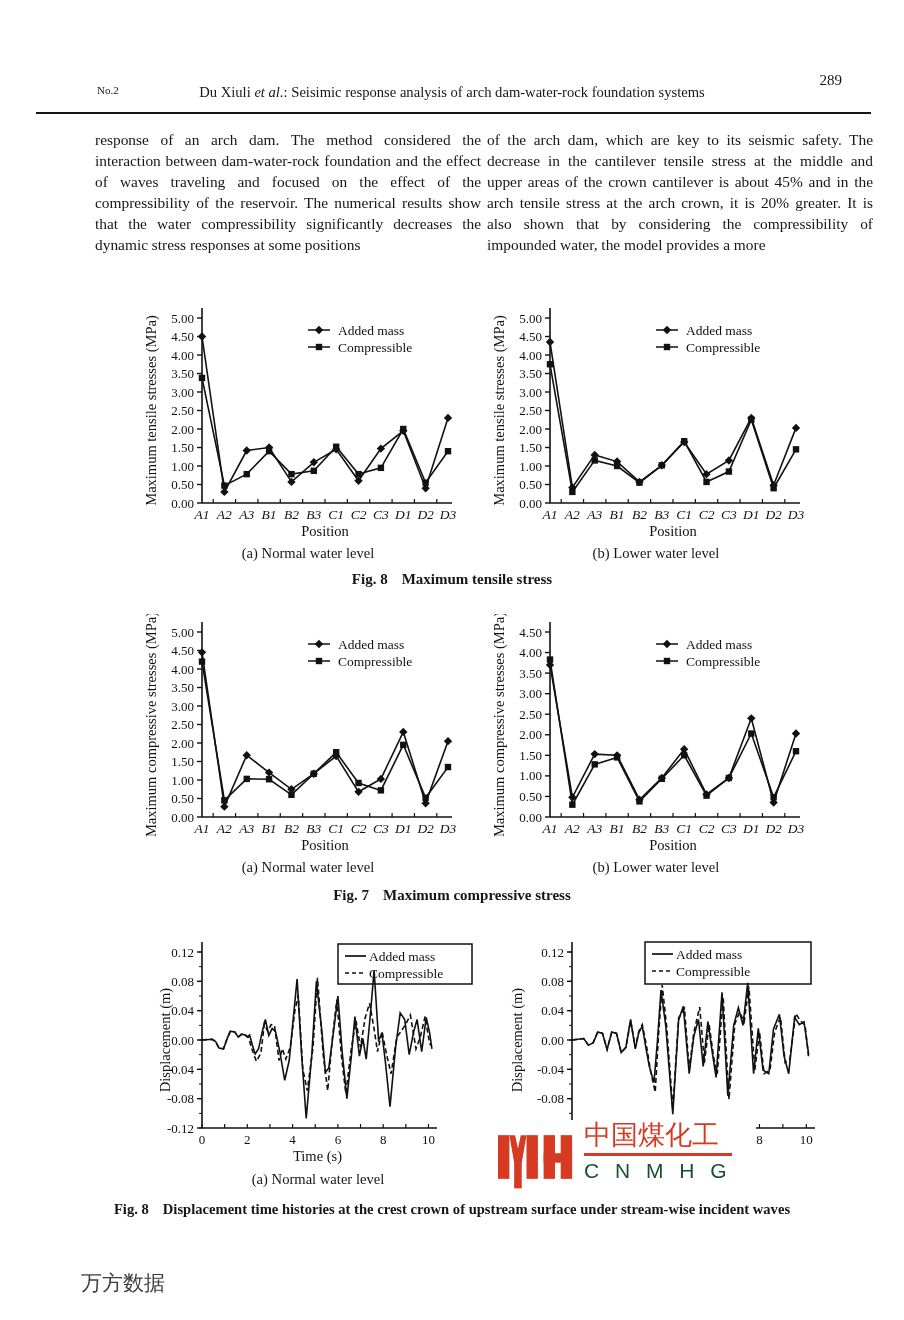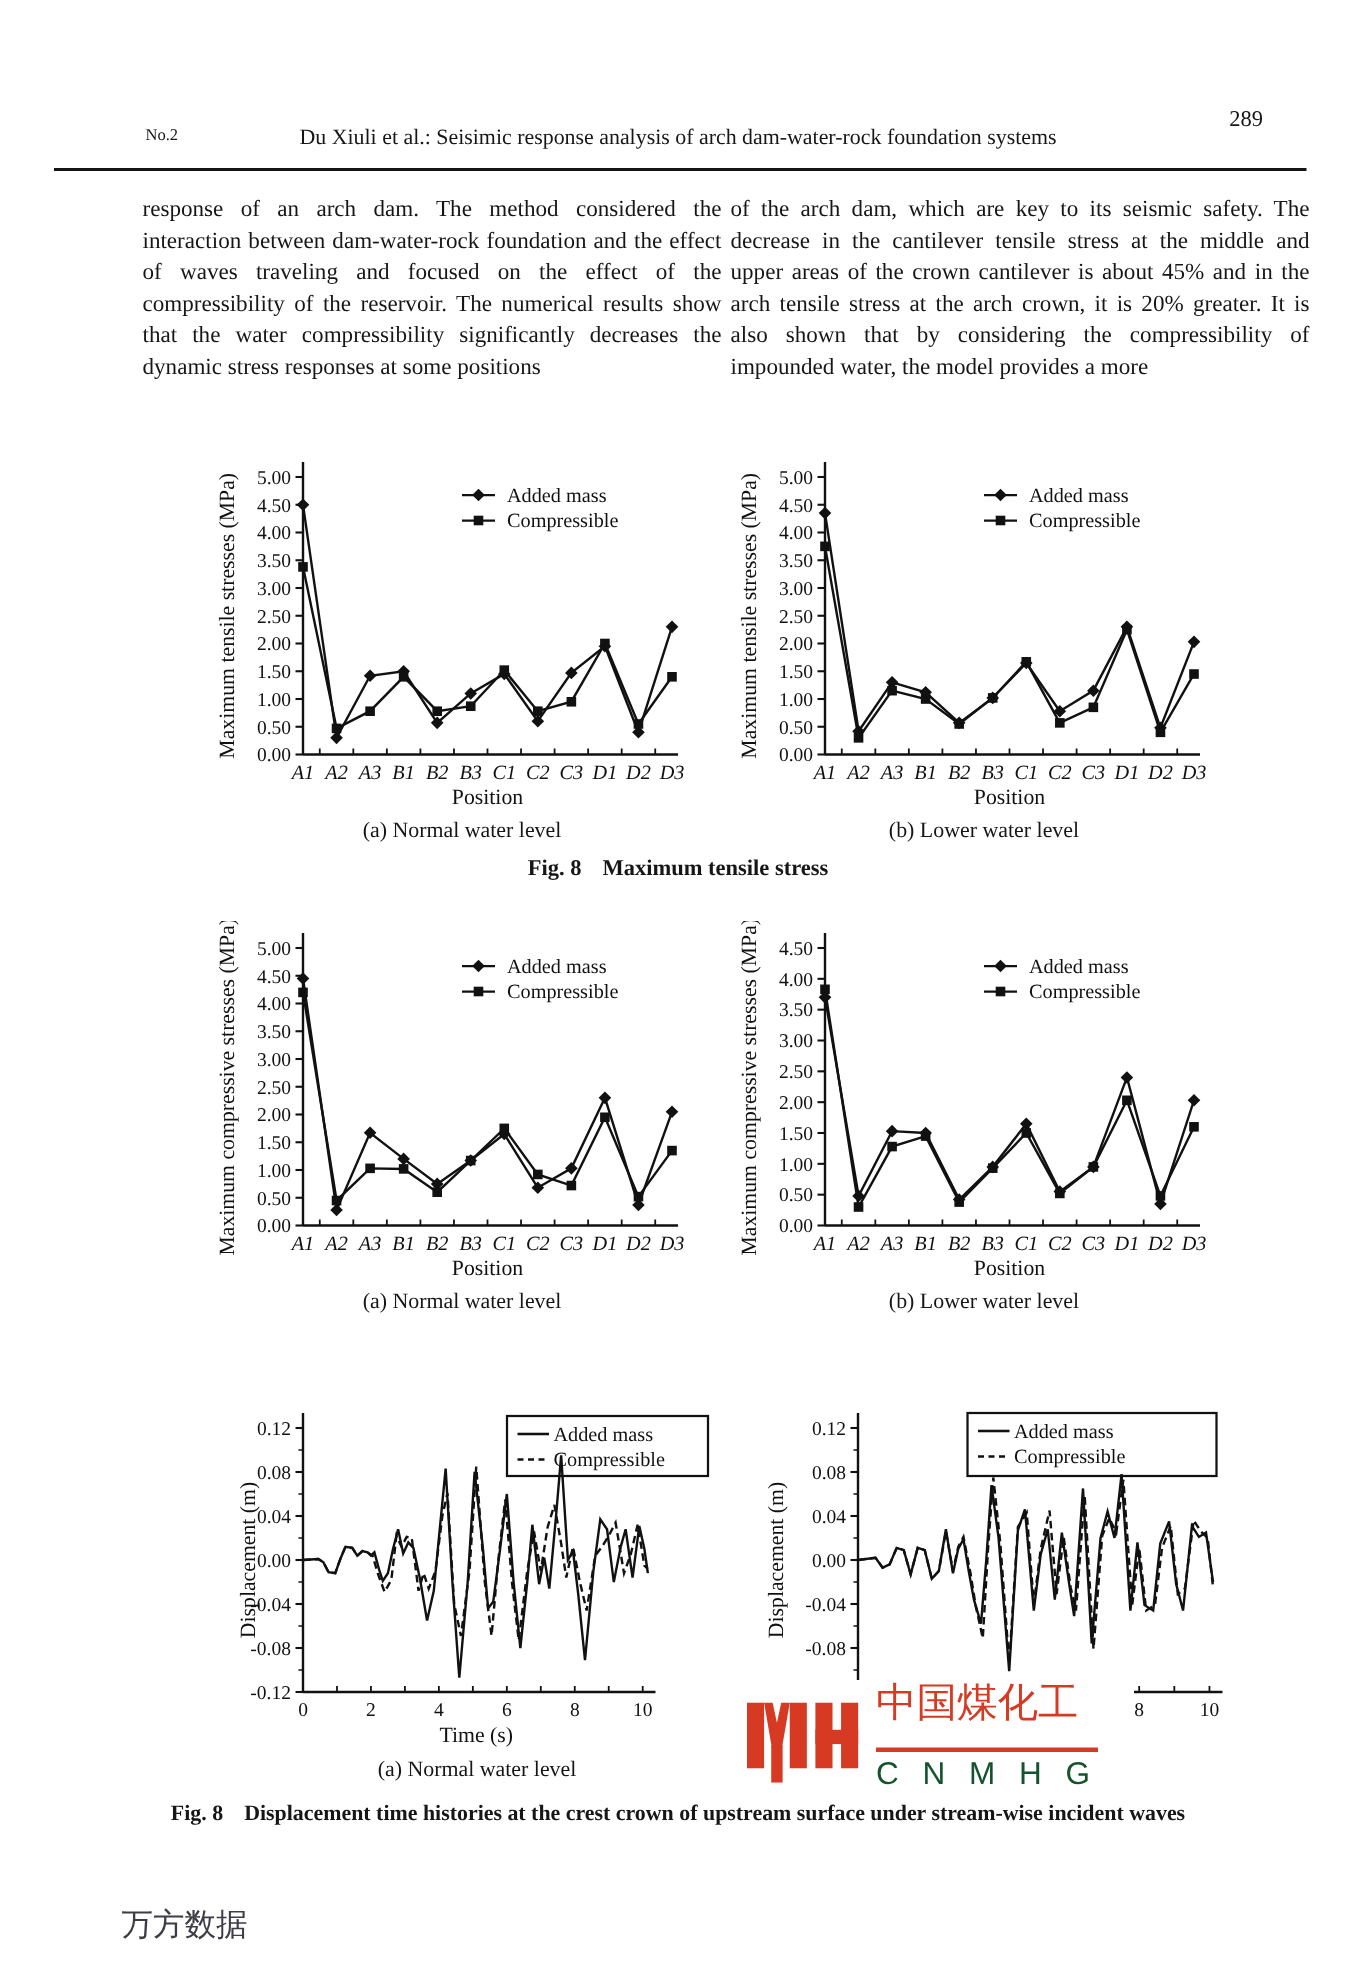--- a/index.html
+++ b/index.html
@@ -1,21 +1,21 @@
 <!DOCTYPE html>
 <html><head>
 <meta charset="utf-8">
 <style>
   html,body{margin:0;padding:0;background:#e8e8e8;}
   .page{position:relative;width:904px;height:1320px;background:#ffffff;overflow:hidden;
         font-family:"Liberation Serif","DejaVu Serif",serif;color:#161616;}
   
   .hdr-issue{position:absolute;left:97px;top:84px;font-size:11px;}
   .hdr-title{position:absolute;left:0;top:84px;width:100%;text-align:center;font-size:14.6px;}
-  .hdr-title .it{}
+  .hdr-title .it{font-style:italic;}
   .hdr-page{position:absolute;right:62px;top:72px;font-size:15px;}
   .hdr-rule{position:absolute;left:36px;right:33px;top:112px;height:2.4px;background:#151515;}
   
   .col{position:absolute;top:130px;font-size:15.4px;line-height:20.9px;text-align:justify;}
   .col.left{left:95px;width:386px;}
   .col.right{left:487px;width:386px;}
   
   .chart-block{position:absolute;}
   .subcap{text-align:center;font-size:14.6px;margin-top:1px;}
   .figcap{position:absolute;left:0;width:100%;text-align:center;font-weight:bold;font-size:15px;}
@@ -24,21 +24,21 @@
   svg .tick-lab{font-size:13px;}
   svg .cat-lab{font-size:13.5px;font-style:italic;}
   svg .ax-lab{font-size:14.5px;}
   svg .leg-lab{font-size:13.5px;}
   
   .watermark{position:absolute;left:498px;top:1120px;width:258px;height:82px;background:#ffffff;
              display:flex;align-items:flex-start;}
   .wm-logo{flex:0 0 auto;margin-top:2px;}
   .wm-text{margin-left:10px;display:flex;flex-direction:column;}
   .wm-cn{font-family:Liberation Sans, sans-serif;font-size:27px;line-height:30px;
-         border-bottom:3px solid #d63a22;padding-bottom:15px;}
+         border-bottom:3px solid #d63a22;padding-bottom:3px;}
   .wm-latin{font-family:"Liberation Sans","DejaVu Sans",sans-serif;font-size:21px;letter-spacing:5px;
             margin-top:3px;}
   
   .footer{position:absolute;left:81px;top:1269px;font-size:21px;color:#3d3d45;
           font-family:"Liberation Sans","DejaVu Sans",sans-serif;}
 </style>
 </head>
 <body>
 
 <div class="page">
@@ -388,20 +388,21 @@
         <rect x="302.8" y="134.02222222222224" width="6.4" height="6.4" fill="#111"></rect>
         <line x1="166" y1="30" x2="188" y2="30" stroke="#111" stroke-width="1.5"></line>
         <path d="M 177 25.8 L 181.2 30 L 177 34.2 L 172.8 30 Z" fill="#111"></path>
         <text x="196" y="34.5" class="leg-lab">Added mass</text>
         <line x1="166" y1="47" x2="188" y2="47" stroke="#111" stroke-width="1.5"></line>
         <rect x="173.8" y="43.8" width="6.4" height="6.4" fill="#111"></rect>
         <text x="196" y="51.5" class="leg-lab">Compressible</text>
       </svg>
     <div class="subcap">(b) Lower water level</div>
   </div>
+  <div class="figcap" style="top:887px;"><span class="lab">Fig. 7</span><span>Maximum compressive stress</span></div>
 
   <div class="chart-block" style="left:158px;top:928px;">
     <svg width="320" height="238" viewBox="0 0 320 238">
         <line x1="44" y1="200" x2="279" y2="200" stroke="#111" stroke-width="1.6"></line>
         <line x1="44" y1="200" x2="44" y2="14" stroke="#111" stroke-width="1.6"></line>
         <line x1="39" y1="200" x2="44" y2="200" stroke="#111" stroke-width="1.4"></line>
         <text x="36" y="204.5" text-anchor="end" class="tick-lab">-0.12</text>
         <line x1="39" y1="170.66666666666666" x2="44" y2="170.66666666666666" stroke="#111" stroke-width="1.4"></line>
         <text x="36" y="175.16666666666666" text-anchor="end" class="tick-lab">-0.08</text>
         <line x1="39" y1="141.33333333333334" x2="44" y2="141.33333333333334" stroke="#111" stroke-width="1.4"></line>

